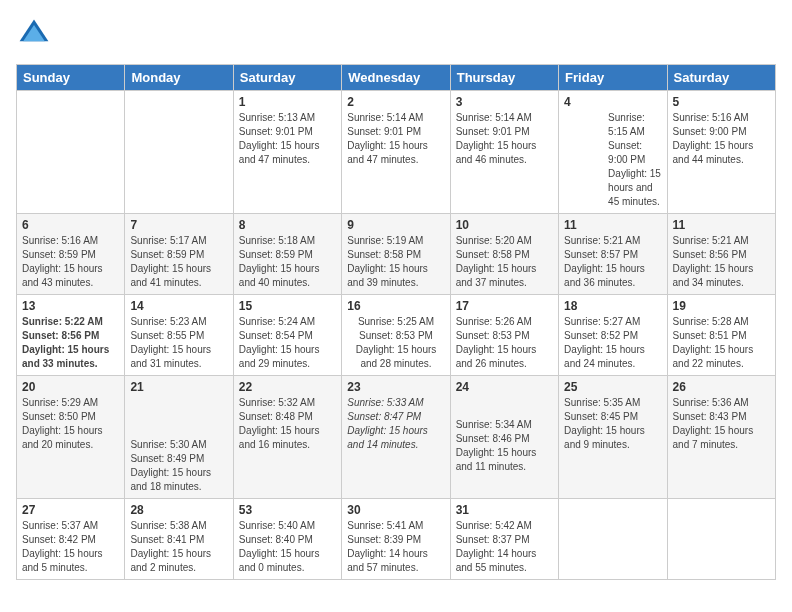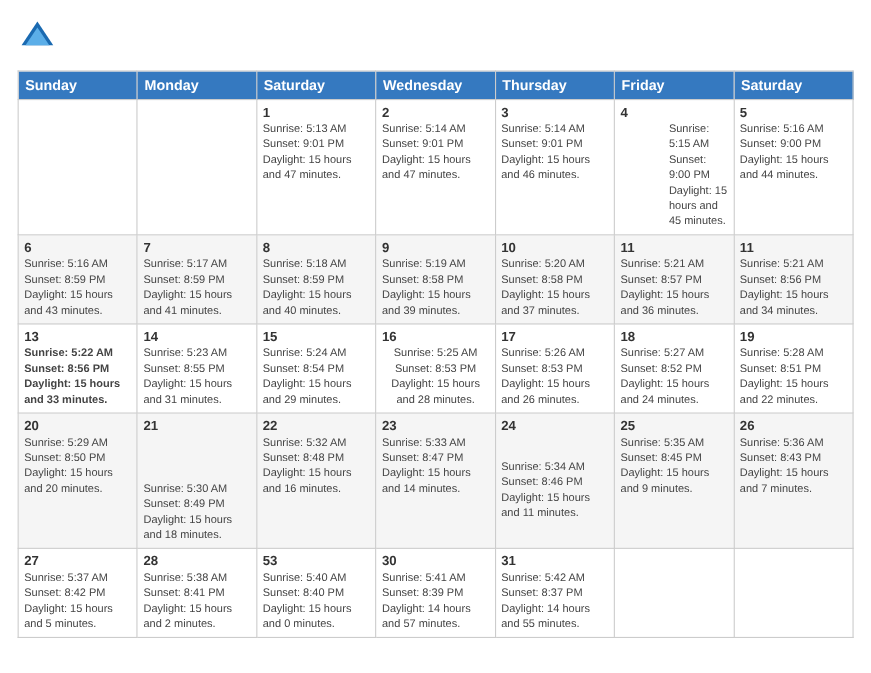--- a/index.html
+++ b/index.html
@@ -262,21 +262,21 @@
 Daylight: 15 hours and 18 minutes.</div>
         </td>
         <td>
           <span class="day-num">22</span>
           <div class="day-info" style="white-space: pre-line;">Sunrise: 5:32 AM
 Sunset: 8:48 PM
 Daylight: 15 hours and 16 minutes.</div>
         </td>
         <td>
           <span class="day-num">23</span>
-          <div class="day-info" style="white-space: pre-line;">Sunrise: 5:33 AM
+          <div class="day-info" style="white-space: pre-line; font-style: italic;">Sunrise: 5:33 AM
 Sunset: 8:47 PM
 Daylight: 15 hours and 14 minutes.</div>
         </td>
         <td>
           <span class="day-num">24</span>
           <div class="day-info" style="white-space: pre-line; margin-top: 24px;">Sunrise: 5:34 AM
 Sunset: 8:46 PM
 Daylight: 15 hours and 11 minutes.</div>
         </td>
         <td>

